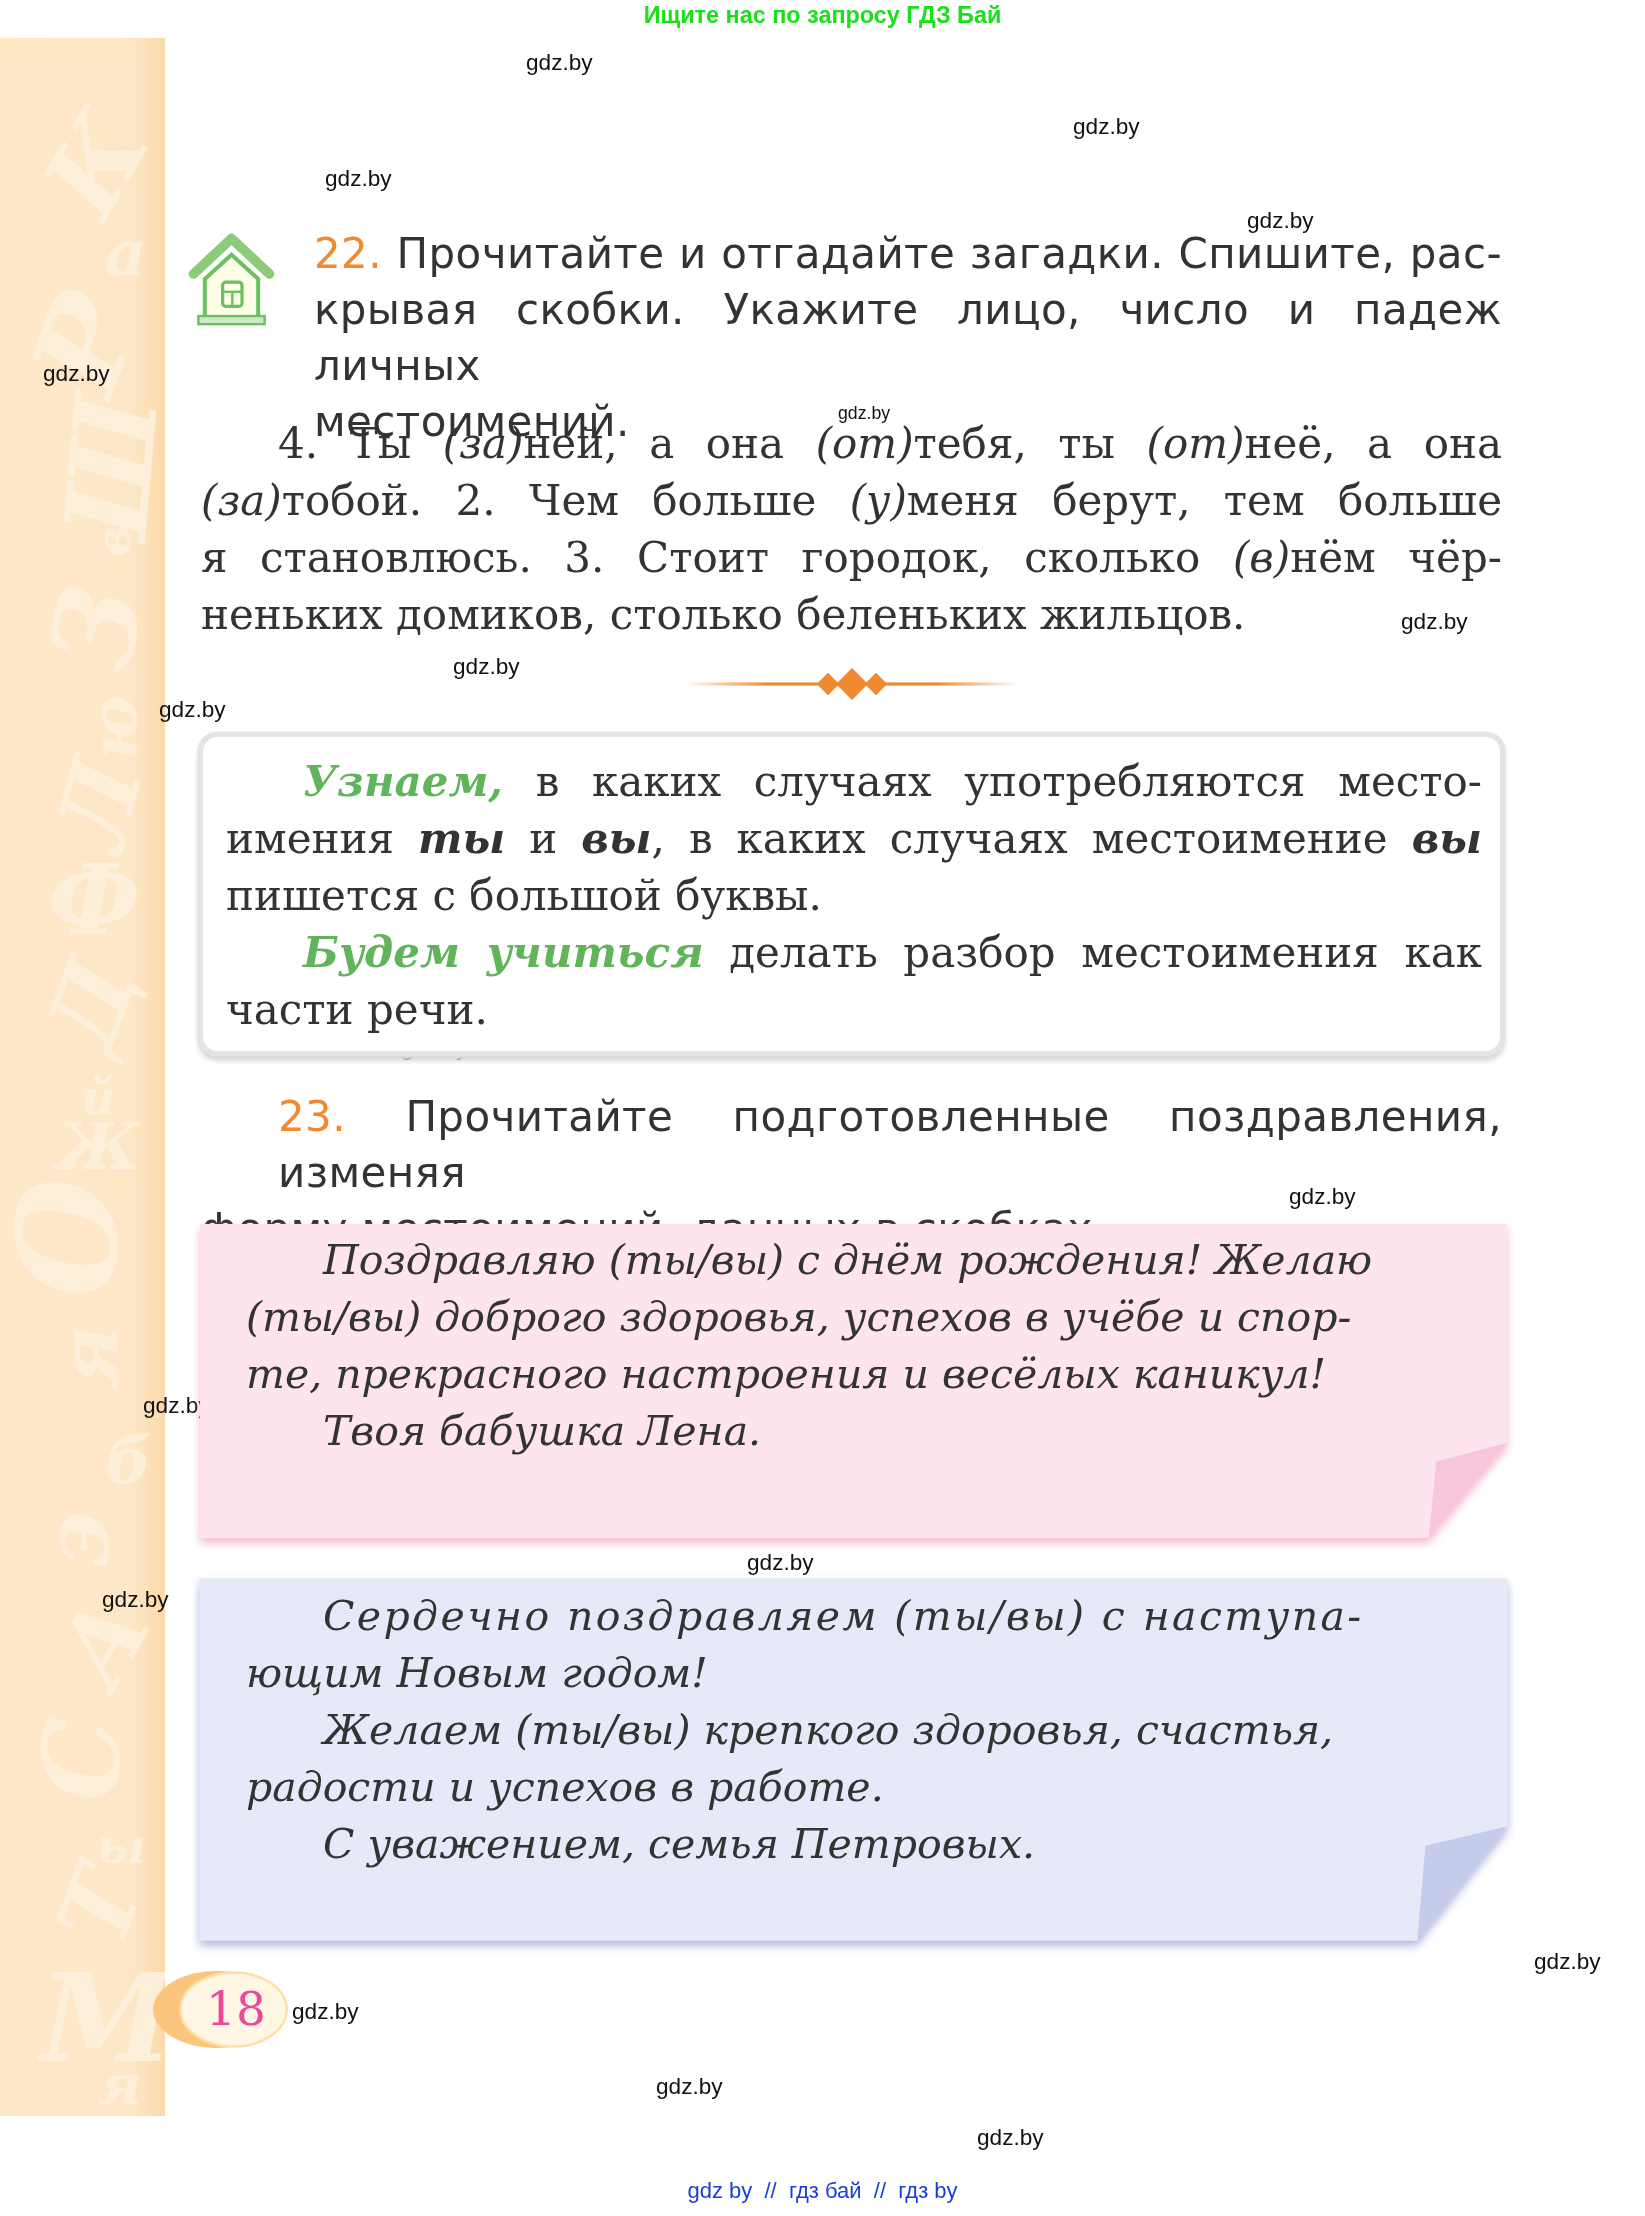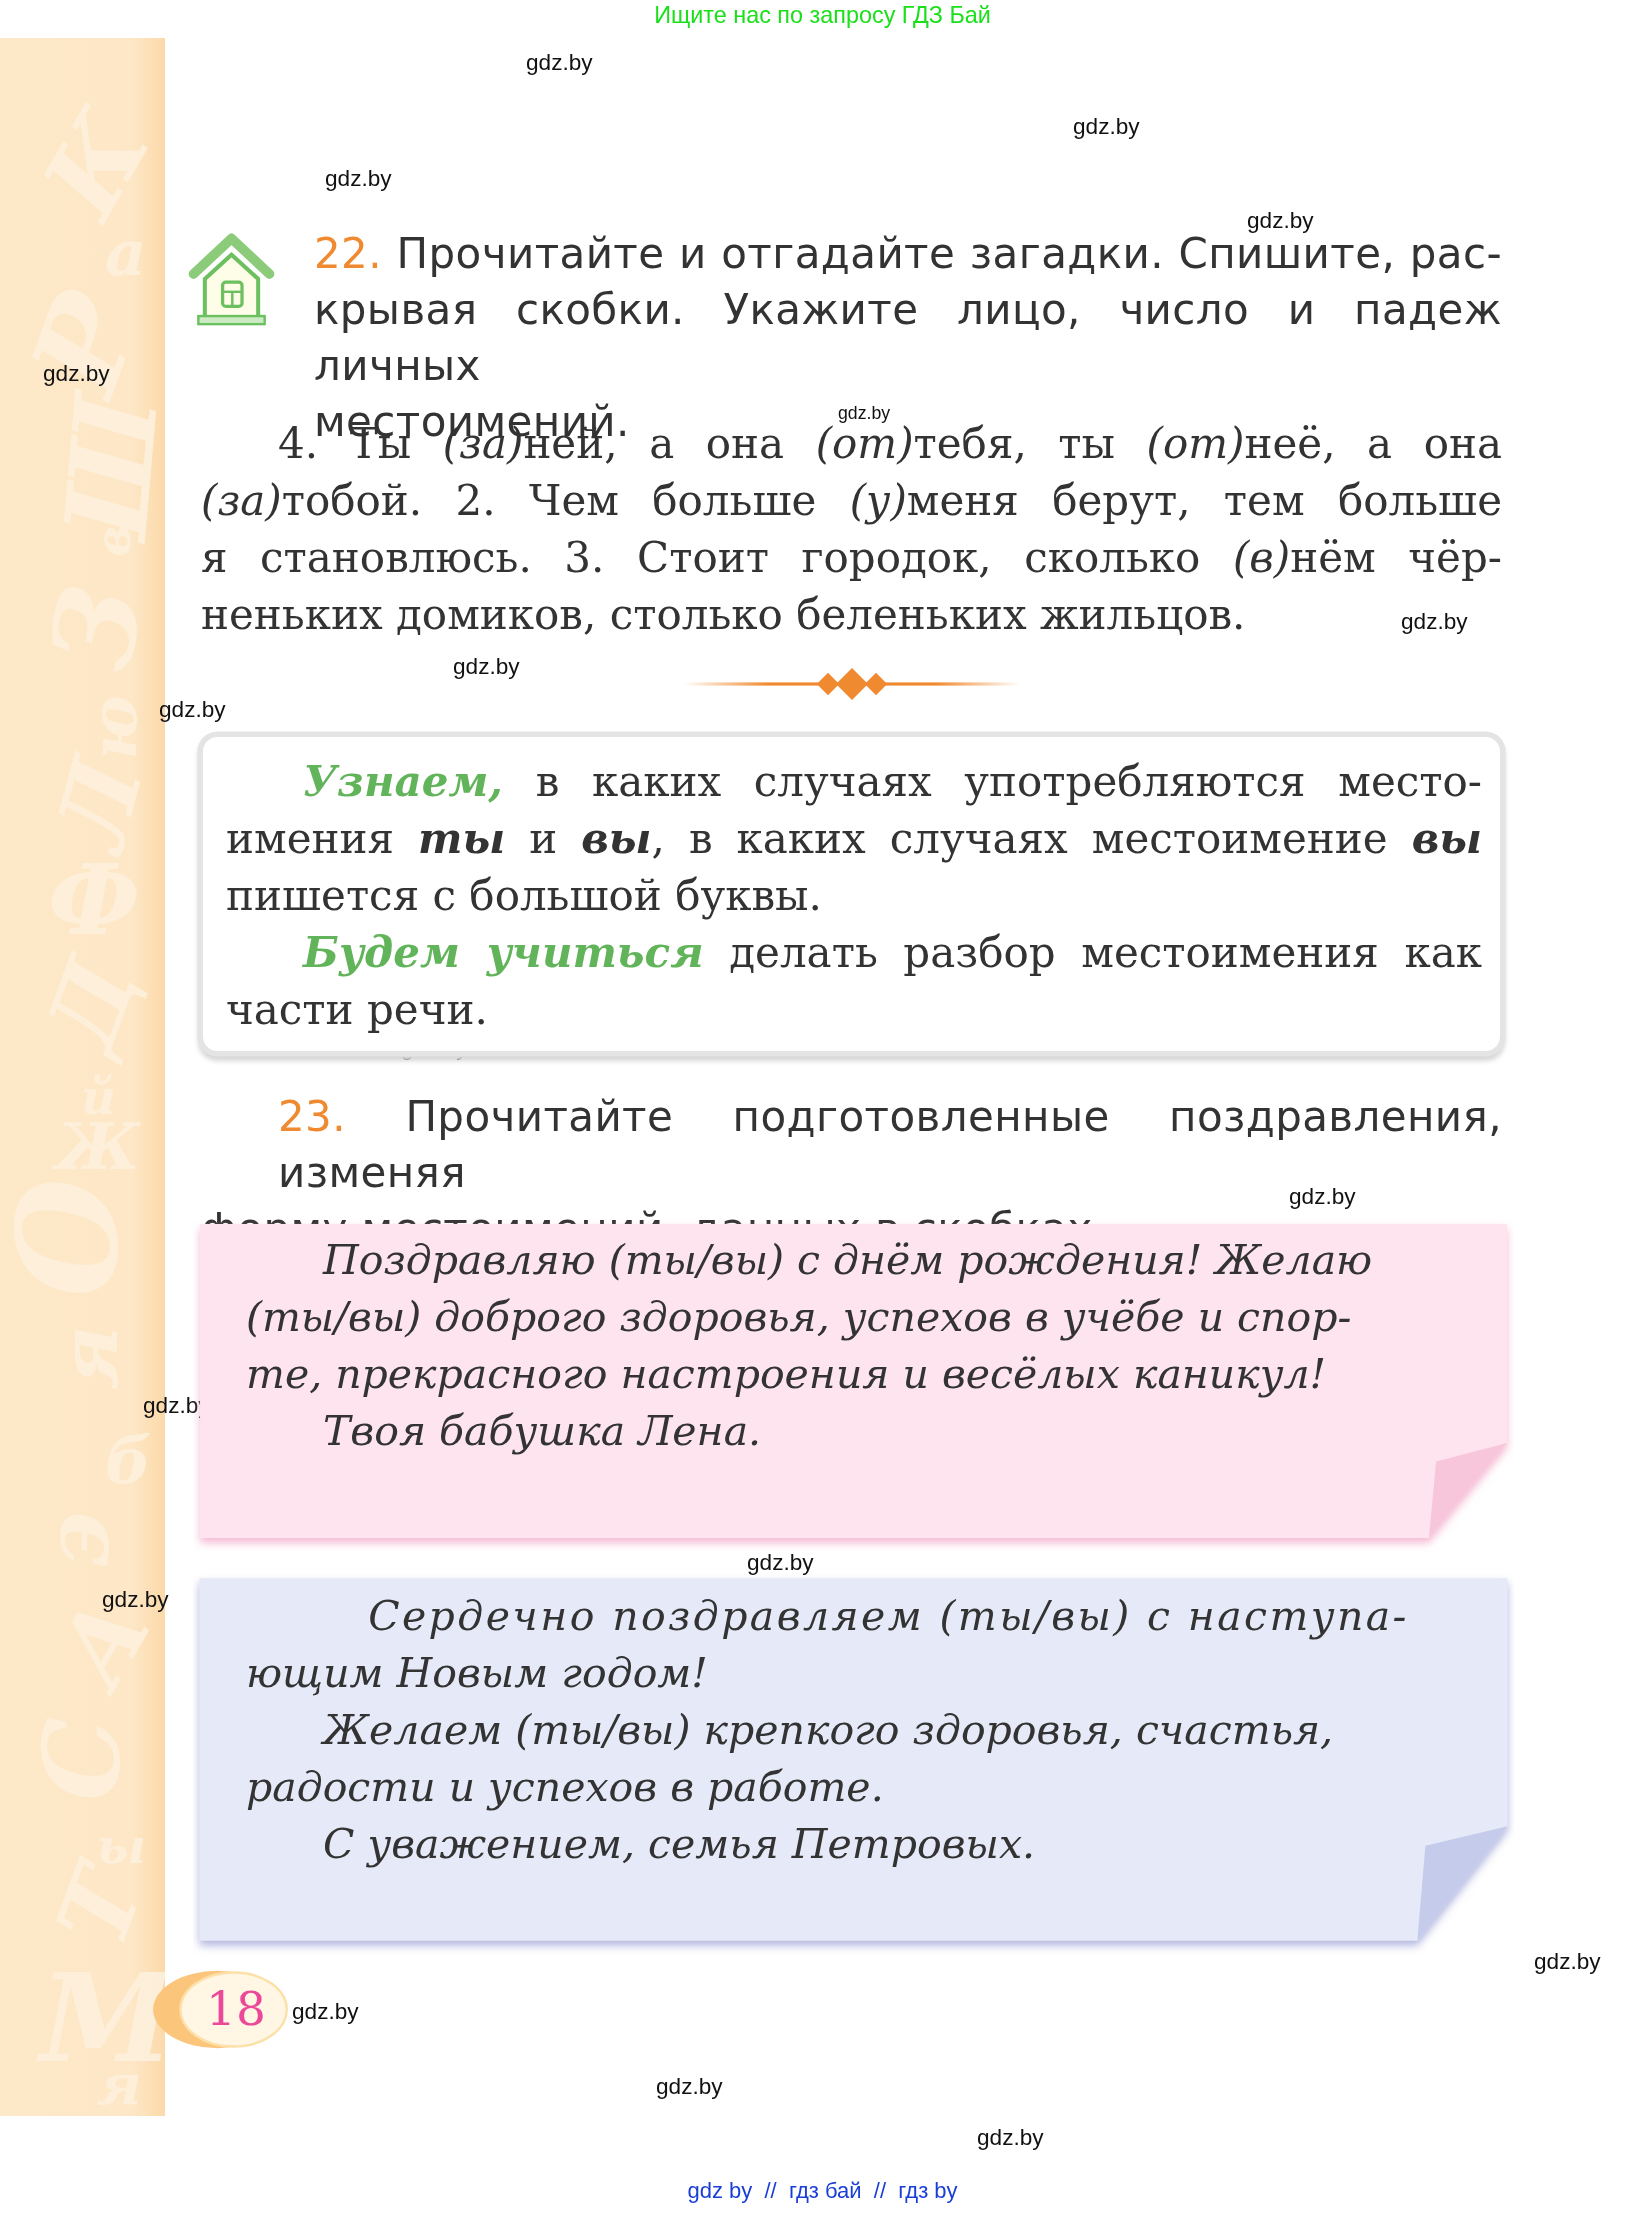--- a/index.html
+++ b/index.html
@@ -1,20 +1,20 @@
 <!DOCTYPE html>
 <html style="font-size:13px"><head>
 <meta charset="utf-8">
 <style>
   html, body { margin:0; padding:0; background:#ffffff; }
   body { width:1645px; height:2216px; position:relative; overflow:hidden;
          font-family:"DejaVu Sans", sans-serif; color:#2b2b2b; }
 
   .top-banner { position:absolute; left:0; top:1.6px; width:1645px; text-align:center;
-                font-family:"Liberation Sans", sans-serif; font-size:23.4px; color:#19e019; }
+                font-family:"Liberation Sans", sans-serif; font-size:23.4px; color:#19e019;font-weight:bold; }
 
   .side-strip { position:absolute; left:0; top:38px; width:165px; height:2078px;
                 background:linear-gradient(90deg,#fde8c8 0%,#fde7c7 80%,#fcd9a9 100%); overflow:hidden; }
   .side-letter { position:absolute; color:#fdf0dc; font-family:"DejaVu Serif", serif;
                  font-weight:bold; font-style:italic; opacity:0.95; }
 
   .wm { position:absolute; font-family:"Liberation Sans", sans-serif; font-size:22.6px; color:#111; }
   .wm.small { font-size:17.7px; }
 
   .house-icon { position:absolute; left:187px; top:232px; width:89px; height:97px; }
@@ -196,21 +196,21 @@
 <svg class="card" style="left:193px;top:1570px;" width="1321" height="387" viewBox="0 0 1640 480">
   <defs>
     <filter id="shb" x="-5%" y="-5%" width="110%" height="115%">
       <feDropShadow dx="0" dy="6" stdDeviation="5" flood-color="#a9aedb" flood-opacity="0.9"></feDropShadow>
     </filter>
   </defs>
   <path d="M8 10 L1632 10 L1632 318 L1520 460 L8 460 Z" fill="#e6e9f7" filter="url(#shb)"></path>
   <path d="M1632 318 L1530 342 L1520 460 Z" fill="#c5cbea"></path>
 </svg>
 <div class="card-text" style="left:246px;top:1588px;width:1208px;">
-  <span class="card-line" style="padding-left:77px;letter-spacing:2.4px;text-align:center;">Сердечно поздравляем (ты/вы) с наступа-</span>
+  <span class="card-line" style="padding-left:77px;letter-spacing:2.4px;">Сердечно поздравляем (ты/вы) с наступа-</span>
   <span class="card-line">ющим Новым годом!</span>
   <span class="card-line" style="padding-left:77px;">Желаем (ты/вы) крепкого здоровья, счастья,</span>
   <span class="card-line">радости и успехов в работе.</span>
   <span class="card-line" style="padding-left:77px;">С уважением, семья Петровых.</span>
 </div>
 
 <svg class="page-num-wrap" viewBox="0 0 200 110">
   <ellipse cx="100" cy="55" rx="80" ry="48" fill="#fbc67c"></ellipse>
   <ellipse cx="120" cy="55" rx="66" ry="46" fill="#fff6e4" stroke="#fde0a8" stroke-width="3"></ellipse>
 </svg>

